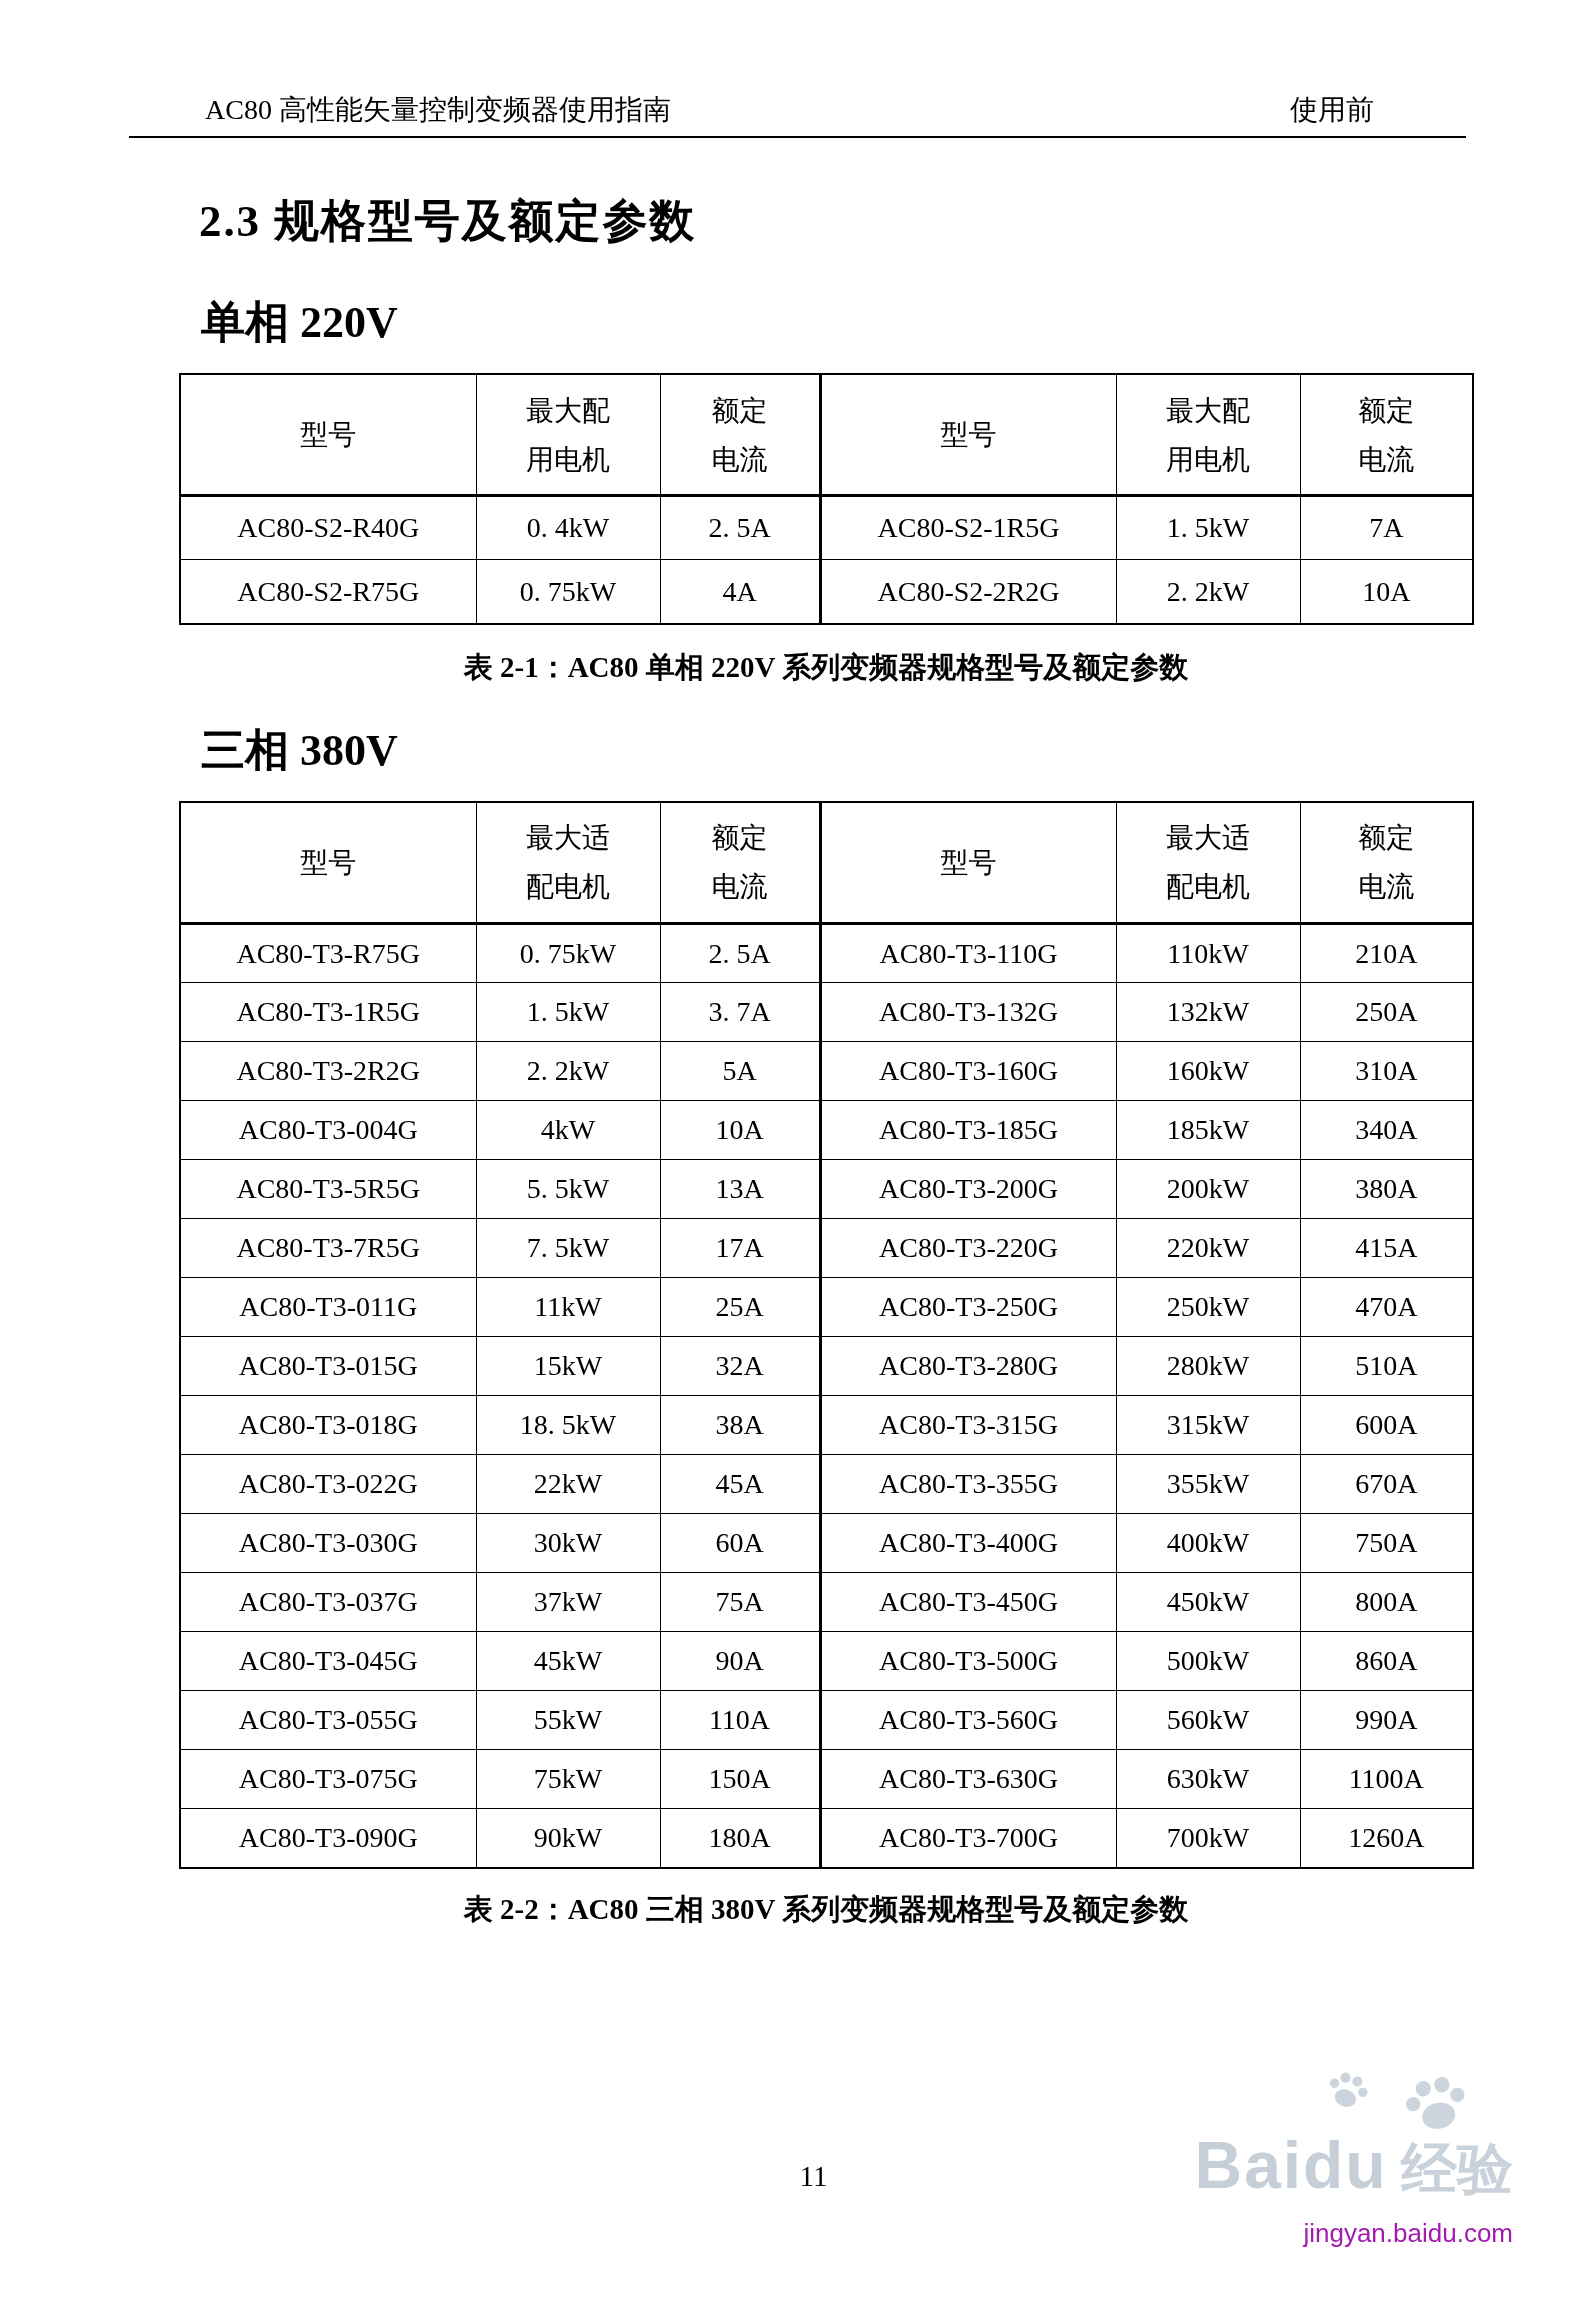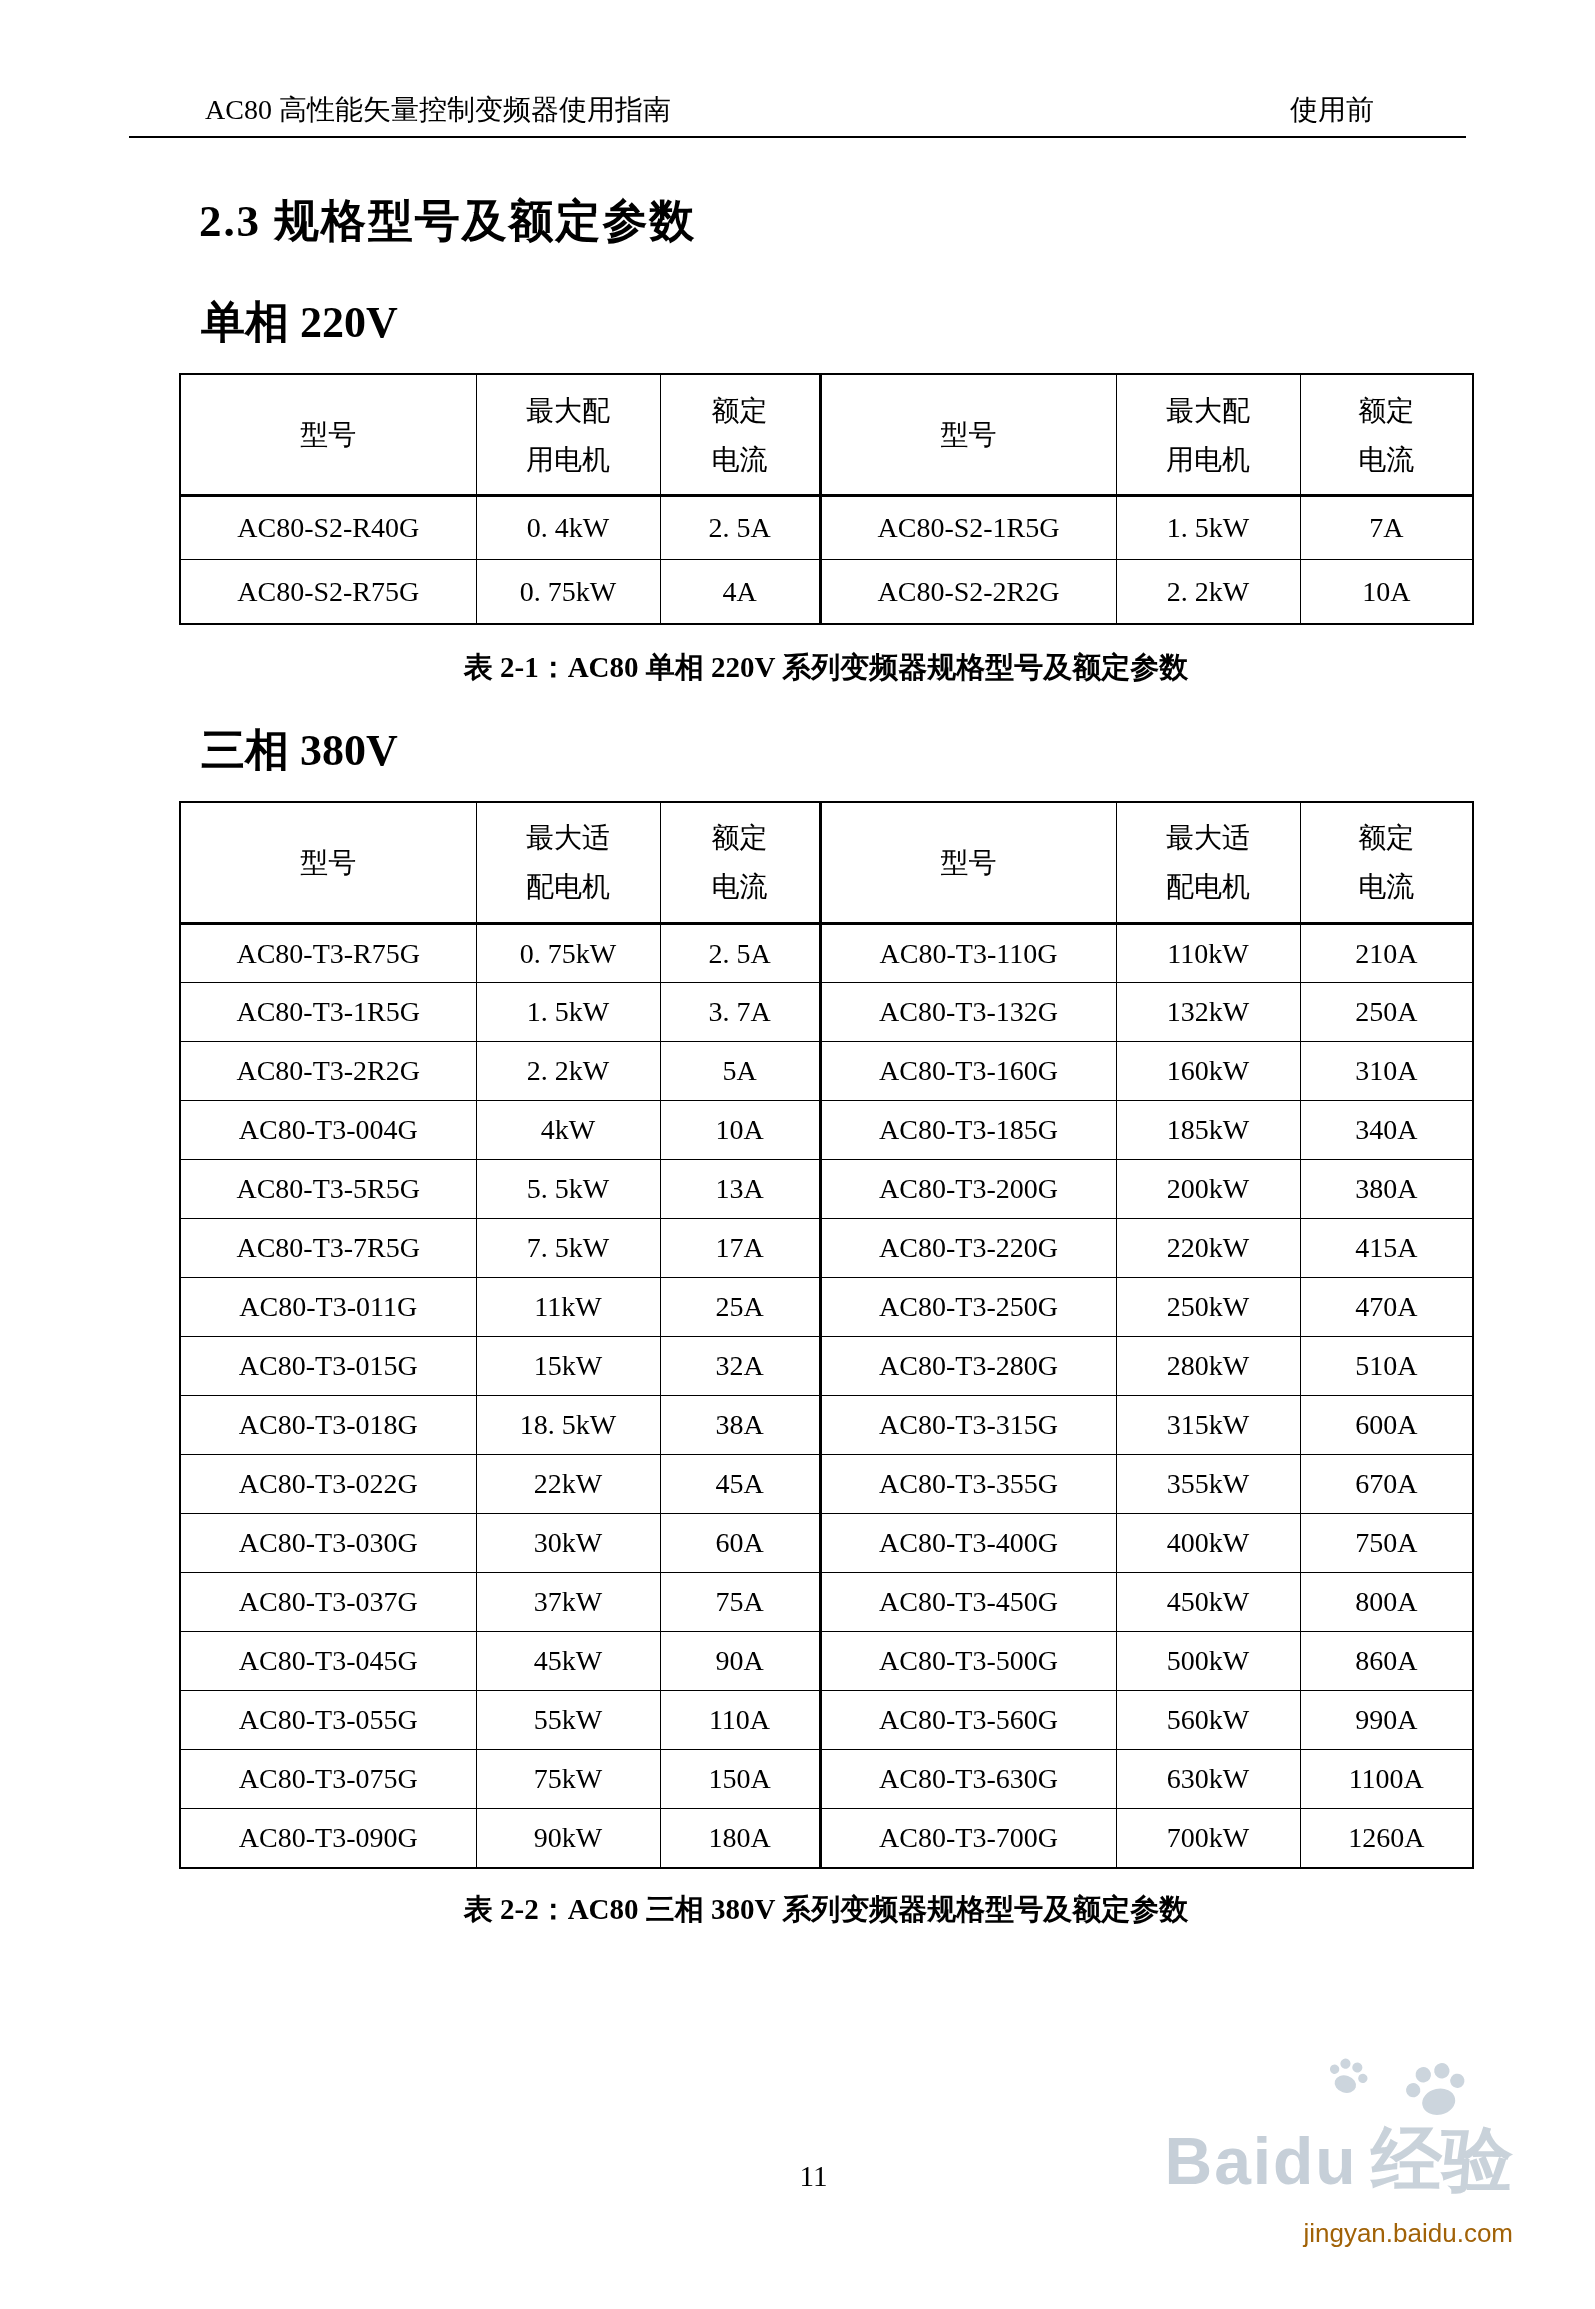--- a/index.html
+++ b/index.html
@@ -98,22 +98,22 @@
   .wm-paw-big { width: 76px; height: 76px; transform: rotate(-12deg); }
   .wm-paw-small svg, .wm-paw-big svg { width: 100%; height: 100%; fill: #ccd5dd; }
   .wm-brand-row {
     display: flex;
     justify-content: flex-end;
     align-items: baseline;
     gap: 13.6px;
     text-align: center;
   }
   .wm-latin { font-size: 66px; font-weight: bold; letter-spacing: 1.9px; color: #c6cfd8; }
-  .wm-cn { font-size: 71px; font-weight: bold; color: #c9d2da; }
-  .wm-url { margin-top: 9.7px; font-size: 26px; color: #a16207; }
+  .wm-cn { font-size: 56px; font-weight: bold; color: #c9d2da; }
+  .wm-url { margin-top: 9.7px; font-size: 26px; color: #a21caf; }
 </style>
 </head>
 <body>
 
 <div class="page">
 
   <header class="doc-header">
     <span>AC80 高性能矢量控制变频器使用指南</span>
     <span>使用前</span>
   </header>

